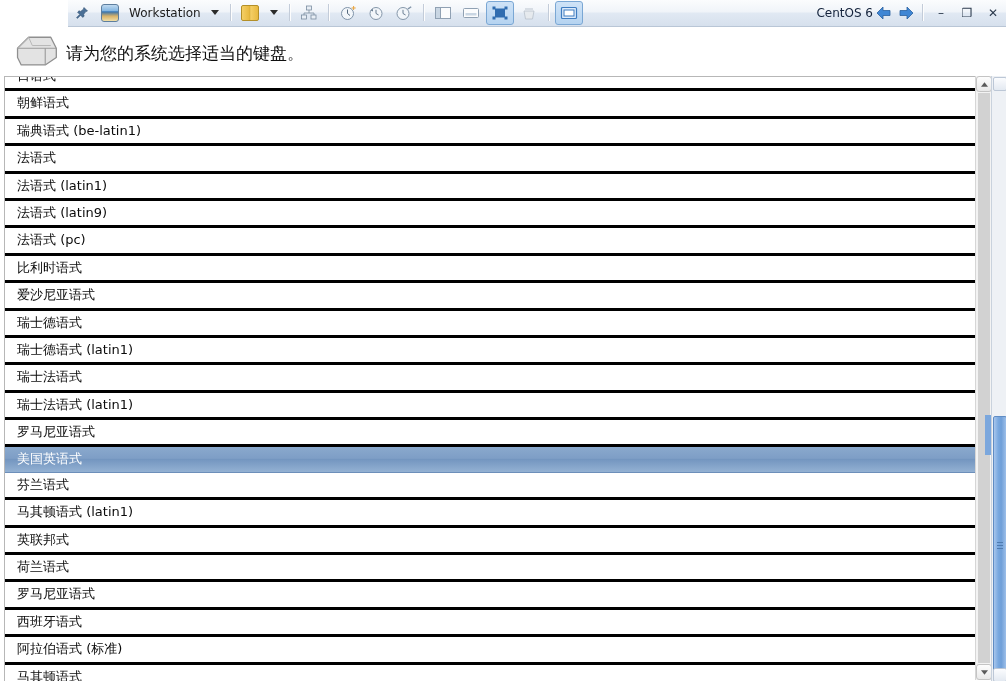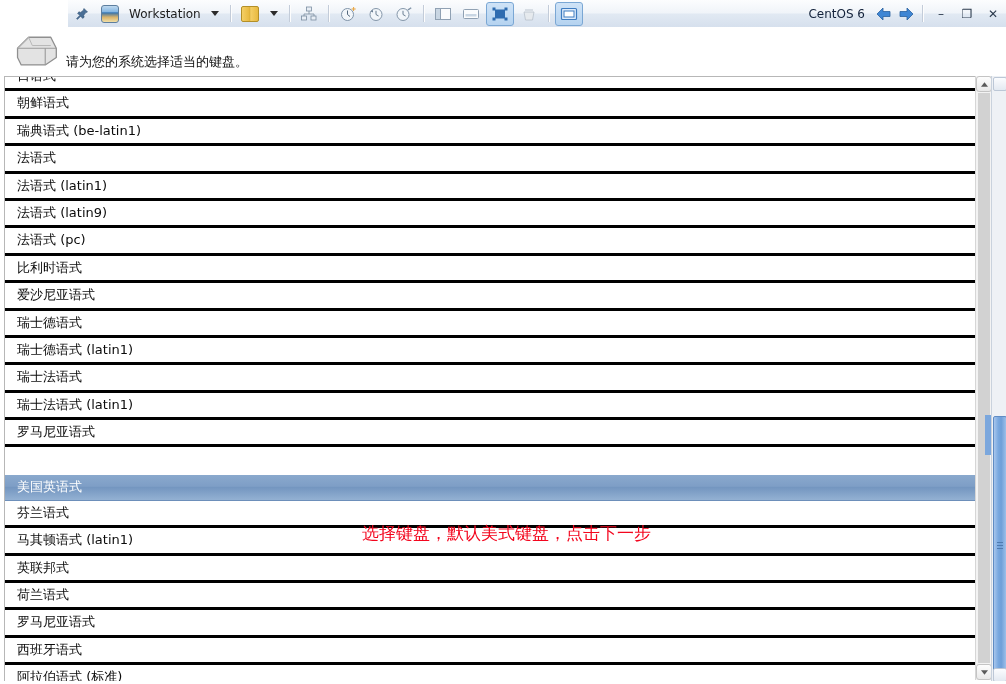--- a/index.html
+++ b/index.html
@@ -6,23 +6,23 @@
   body{
     width:1006px;height:684px;overflow:hidden;
     background:#ffffff;
     font-family:"DejaVu Sans","Liberation Sans",sans-serif;
     -webkit-font-smoothing:antialiased;
   }
   .app{position:relative;width:1006px;height:684px;}
 
   
   .toolbar{
-    position:absolute;left:0;top:0;width:1006px;height:14px;
+    position:absolute;left:0;top:0;width:1006px;height:27px;
     background:linear-gradient(to bottom,#fdfdfe 0%,#eef2f7 45%,#e3eaf3 55%,#dae3ee 100%);
-    display:flex;align-items:flex-start;
+    display:flex;align-items:flex-end;
   }
   .tb-left-pad{width:68px;height:100%;background:linear-gradient(to bottom,#ffffff,#ffffff);}
   .tb-main{
     flex:1;height:27px;display:flex;align-items:center;
     background:linear-gradient(to bottom,#fcfdfe 0%,#f0f4f9 48%,#e1e9f3 52%,#d6e0ed 100%);
     border-bottom:1px solid #b9c6d6;
   }
   .tb-btn{
     width:26px;height:22px;margin:0 1px;display:flex;align-items:center;justify-content:center;
     border-radius:3px;position:relative;
@@ -33,21 +33,21 @@
   }
   .tb-label{
     font-size:12px;color:#1d1d1d;padding:0 4px 0 5px;white-space:nowrap;
   }
   .tb-sep{width:1px;height:17px;background:#c3ccd9;margin:0 5px;box-shadow:1px 0 0 #fdfdfd;}
   .caret{
     width:0;height:0;border-left:4px solid transparent;border-right:4px solid transparent;
     border-top:5px solid #2b2b2b;margin:0 6px;
   }
   .tb-spacer{flex:1;}
-  .tb-title{font-size:12px;color:#12213a;margin-right:8px;white-space:nowrap;}
+  .tb-title{font-size:12px;color:#12213a;white-space:nowrap;}
 
   
   .ico{display:block;}
   .ico-pin{width:14px;height:14px;}
   .ico-app{
     width:16px;height:16px;border-radius:3px;
     background:linear-gradient(to bottom,#bfd9ef 0%,#7fb3e0 40%,#2f6fae 41%,#d9b36a 70%,#f0dfa8 100%);
     border:1px solid #5d7e9e;
   }
   .ico-book{
@@ -58,39 +58,39 @@
   .arrow-btn{width:22px;height:22px;display:flex;align-items:center;justify-content:center;}
   .winbtn{width:26px;height:20px;display:flex;align-items:center;justify-content:center;font-size:12px;color:#2b3a4d;}
 
   
   .header{
     position:absolute;left:0;top:27px;width:1006px;height:49px;
     background:#ffffff;display:flex;align-items:flex-start;
   }
   .kb-icon{margin:6px 6px 0 12px;}
   .header-text{
-    font-size:13px;color:#101010;margin-top:26px;
+    font-size:17px;color:#101010;margin-top:15px;
     font-family:"DejaVu Sans","Liberation Sans",sans-serif;
   }
 
   
   .list-panel{
     position:absolute;left:4px;top:76px;width:970px;height:604px;
     background:#ffffff;border:1px solid #b7b7b7;border-right:none;
     overflow:hidden;
   }
   .list-inner{position:absolute;left:0;top:-13px;width:100%;}
   .row{
     height:24.4px;line-height:24.4px;
     font-size:13px;color:#0b0b0b;padding-left:12px;white-space:nowrap;
     border-bottom:3px solid #000000;
   }
   .row.selected{
     background:linear-gradient(to bottom,#8aa9cd 0%,#7e9ec6 45%,#7496c0 50%,#93b1d3 100%);
-    color:#ffffff;border-bottom:1px solid #6d8fba;margin-top:28px;
+    color:#ffffff;border-bottom:1px solid #6d8fba;
   }
 
   
   .inner-scroll{
     position:absolute;left:975px;top:76px;width:16px;height:604px;
     background:#f3f3f3;border-left:1px solid #d6d6d6;border-right:1px solid #d6d6d6;
   }
   .inner-arrow{
     position:absolute;left:0;top:0;width:16px;height:16px;
     background:linear-gradient(to bottom,#fdfdfd,#e9e9e9);
@@ -328,16 +328,15 @@
   <div class="blue-sliver"></div>
 
   <div class="outer-scroll">
     <div class="outer-btn top"></div>
     <div class="outer-thumb">
       <span class="grip"></span>
     </div>
     <div class="outer-btn bottom"></div>
   </div>
 
-  <div class="annotation">选择键盘，默认美式键盘，点击下一步</div>
 
   <div class="bottom-strip"></div>
 </div>
 
 </body></html>

